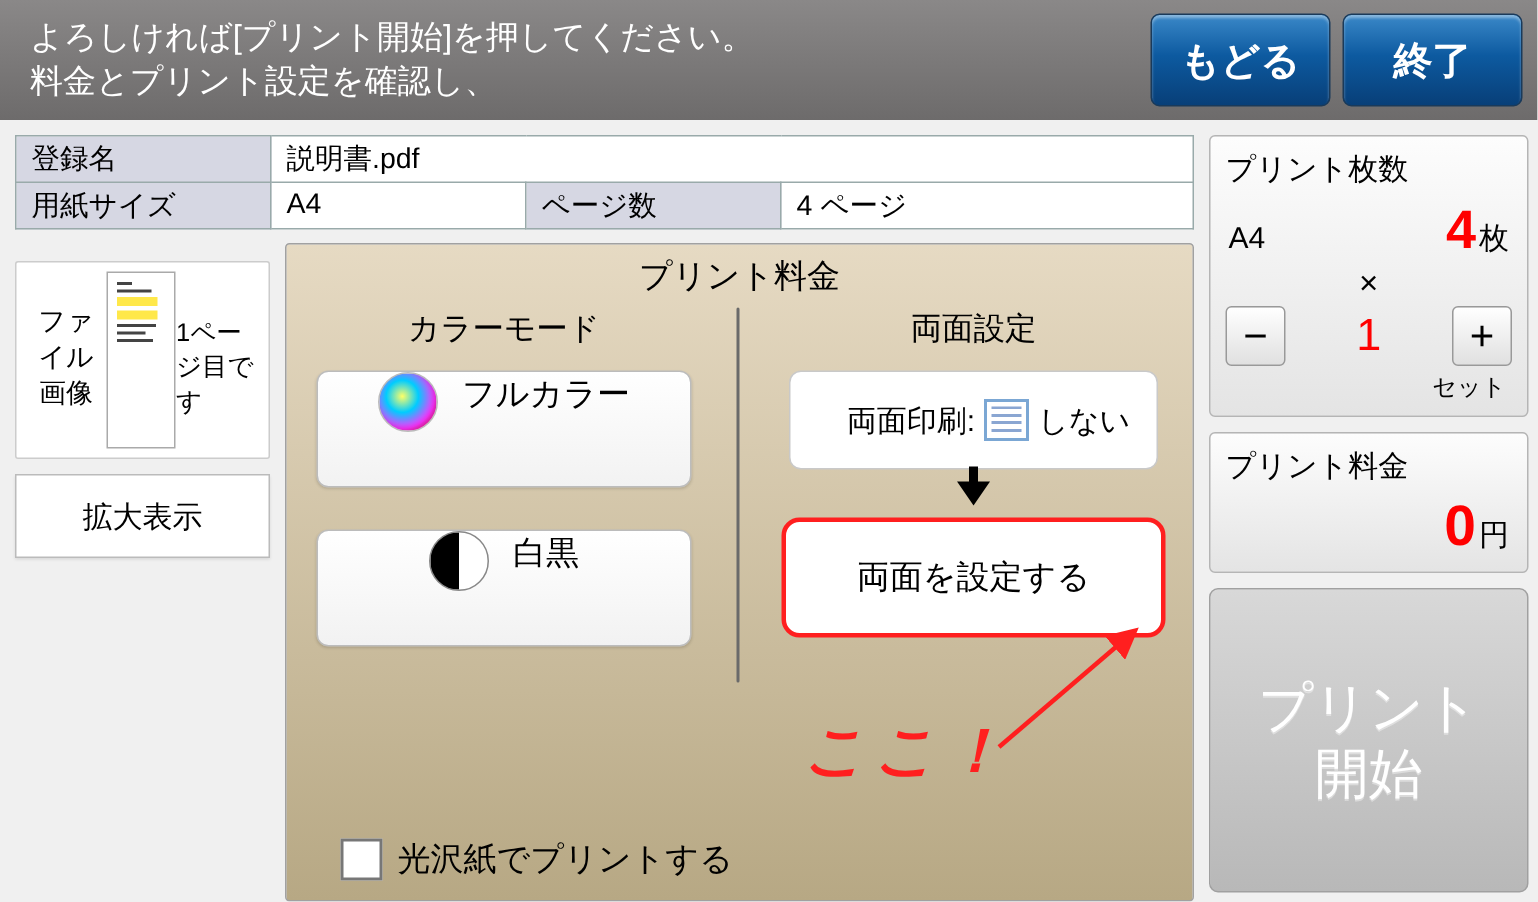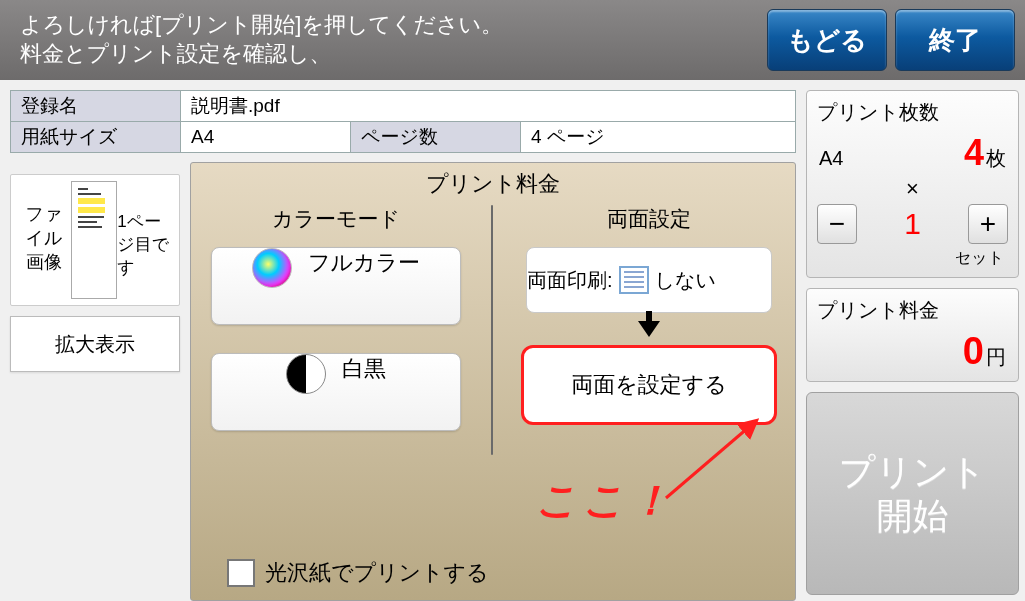--- a/index.html
+++ b/index.html
@@ -197,22 +197,24 @@
     background: linear-gradient(90deg, #000 0 50%, #fff 50% 100%);
   }
   .duplex-status {
     width: 246px;
     height: 66px;
     border: 1px solid #c9c9c9;
     border-radius: 8px;
     background: #fff;
     display: flex;
     align-items: center;
+    justify-content: center;
     gap: 6px;
     font-size: 20px;
+    padding-left: 20px;
   }
   .duplex-status .page-icon {
     width: 30px; height: 28px;
     border: 2px solid #7ba7d4;
     background: #fff;
     display:inline-block;
     position:relative;
   }
   .duplex-status .page-icon::before {
     content:"";

